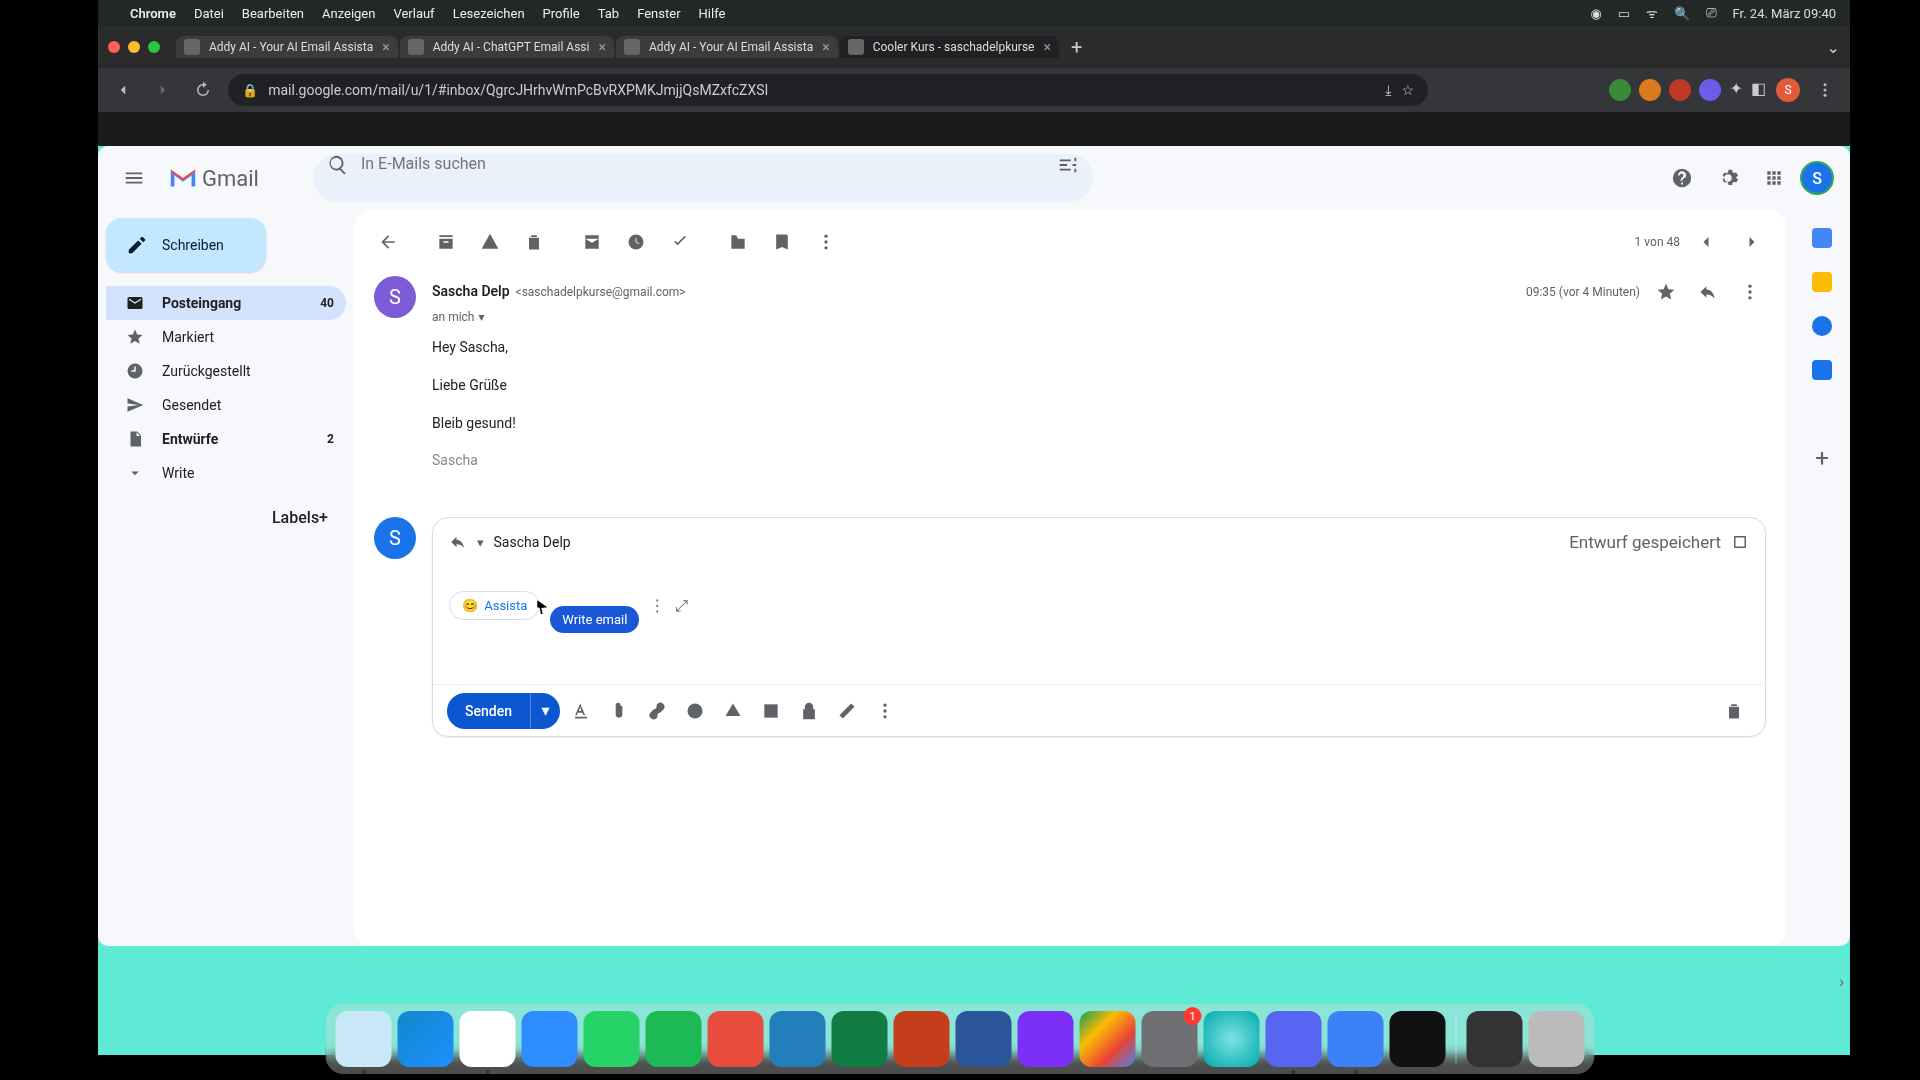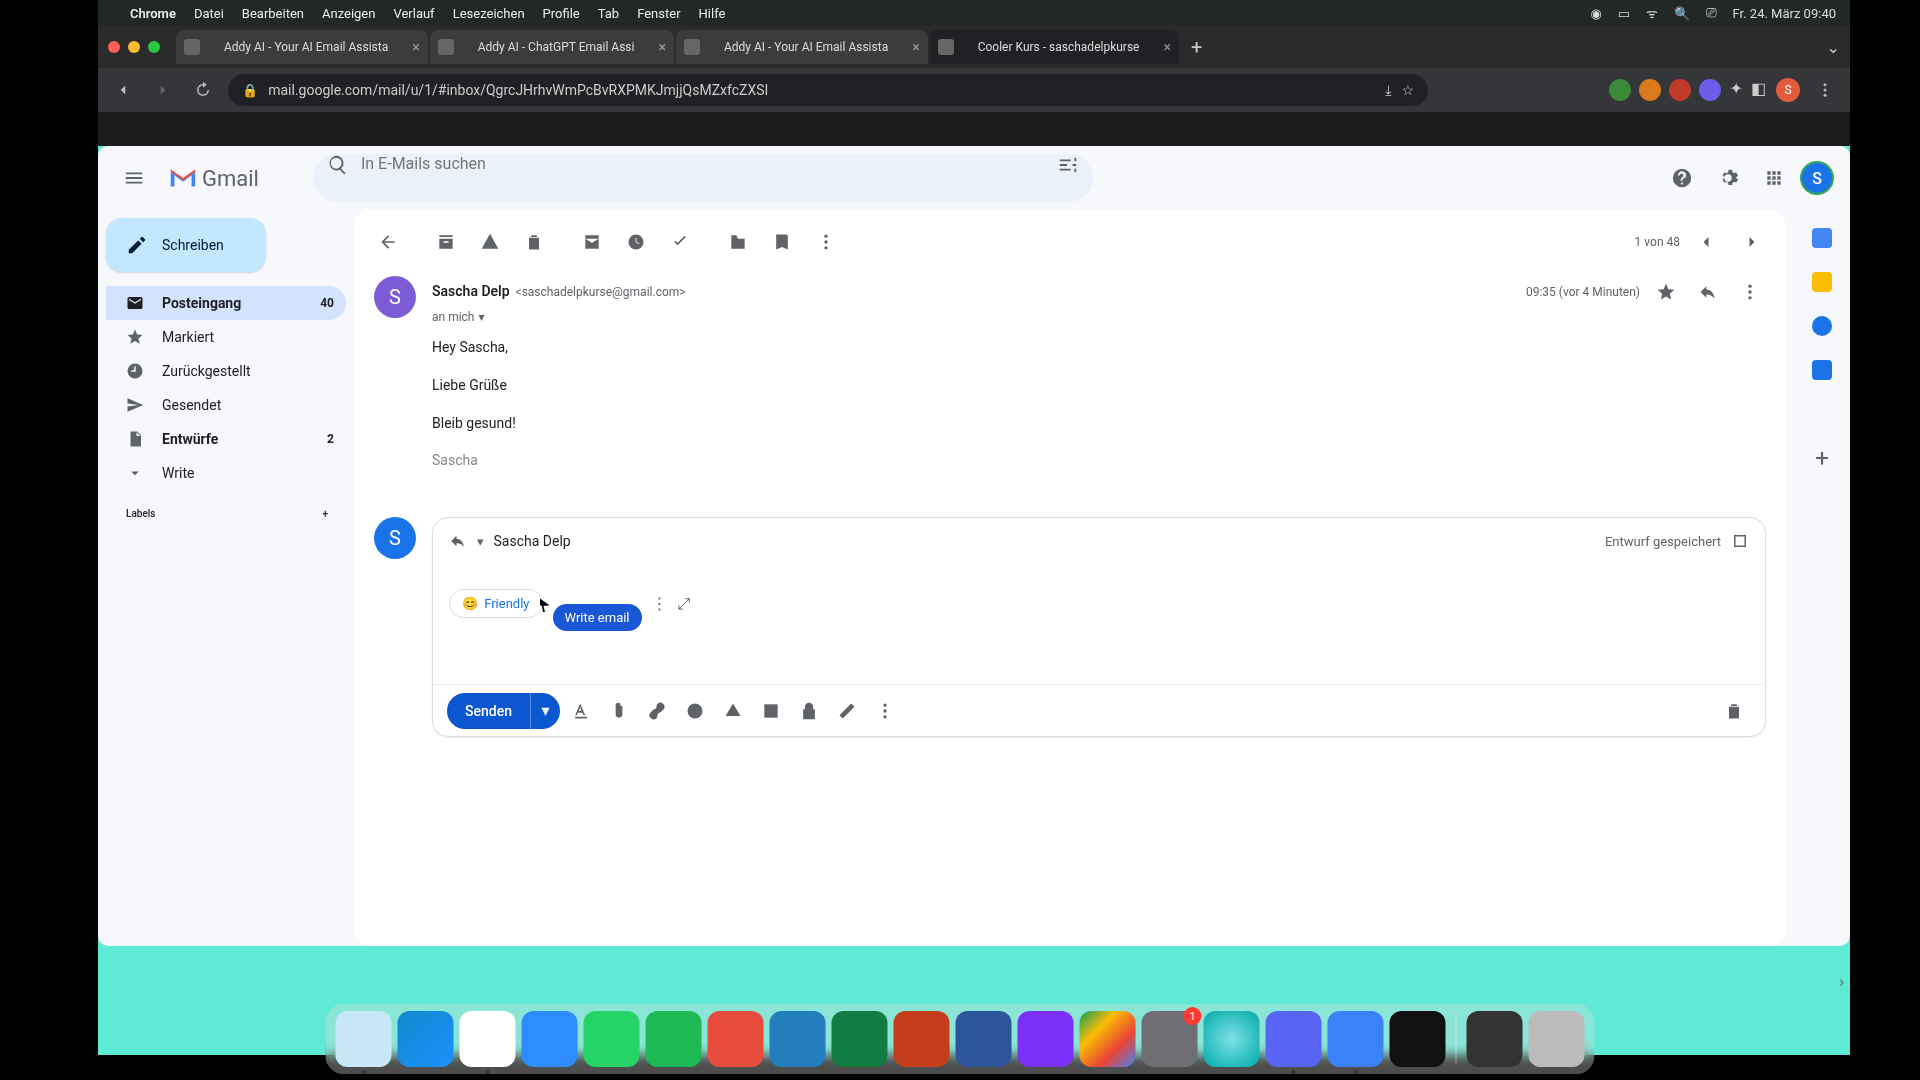--- a/index.html
+++ b/index.html
@@ -12,21 +12,21 @@
 .menubar .app { font-weight:600; }
 .menubar .right { margin-left:auto; display:flex; align-items:center; gap:16px; }
 .menubar .right span { opacity:.9; }
 
 
 .chrome { border-radius:0 0 6px 6px; overflow:hidden; }
 .tabstrip { height:42px; background:#2b2b2b; display:flex; align-items:center; padding:0 10px; gap:2px; }
 .traffic { display:flex; gap:8px; margin-right:14px; }
 .traffic span { width:12px; height:12px; border-radius:50%; }
 .tr-r{background:#ff5f57}.tr-y{background:#febc2e}.tr-g{background:#28c840}
-.tab { height:34px; background:#3c3c3c; border-radius:8px 8px 0 0; display:flex; align-items:center; padding:0 8px; color:#ddd; font-size:12px; gap:24px; max-width:260px; min-width:200px; }
+.tab { height:22px; background:#3c3c3c; border-radius:8px 8px 0 0; display:flex; align-items:center; padding:0 8px; color:#ddd; font-size:12px; gap:9px; max-width:260px; min-width:200px; }
 .tab.active { background:#202124; }
 .tab .fav { width:16px; height:16px; background:#666; border-radius:3px; flex-shrink:0; }
 .tab .ttxt { white-space:nowrap; overflow:hidden; text-overflow:ellipsis; flex:1; }
 .tab .x { opacity:.6; font-size:14px; }
 .newtab { color:#ccc; font-size:20px; padding:0 10px; cursor:pointer; }
 .tabdrop { margin-left:auto; color:#ccc; cursor:pointer; }
 
 .toolbar { height:44px; background:#35363a; display:flex; align-items:center; padding:0 10px; gap:10px; color:#ccc; }
 .tbtn { width:30px; height:30px; display:flex; align-items:center; justify-content:center; border-radius:50%; cursor:pointer; }
 .tbtn svg { width:18px; height:18px; fill:#bbb; }
@@ -56,21 +56,21 @@
 .gbody { flex:1; display:flex; overflow:hidden; }
 .sidebar { width:256px; padding:8px 8px 0 8px; }
 .compose { display:flex; align-items:center; gap:14px; background:#c2e7ff; border-radius:16px; padding:16px 20px; font-size:14px; color:#001d35; width:160px; cursor:pointer; margin-bottom:14px; box-shadow:0 1px 2px rgba(0,0,0,.15); }
 .nav { list-style:none; }
 .nav li { display:flex; align-items:center; gap:18px; padding:6px 12px 6px 20px; border-radius:0 18px 18px 0; font-size:14px; color:#202124; cursor:pointer; height:34px; }
 .nav li .cnt { margin-left:auto; font-size:12px; }
 .nav li.active { background:#d3e3fd; font-weight:700; }
 .nav li.bold { font-weight:700; }
 .nav svg { width:18px; height:18px; fill:#5f6368; flex-shrink:0; }
 .nav li.active svg { fill:#1f1f1f; }
-.labels { display:flex; align-items:center; justify-content:space-between; padding:18px 18px 0 20px; font-size:10px; font-weight:500; color:#202124; }
+.labels { display:flex; align-items:center; justify-content:flex-end; padding:18px 18px 0 20px; font-size:16px; font-weight:500; color:#202124; }
 
 .content { flex:1; background:#fff; border-radius:16px; margin-right:8px; padding:8px 0; display:flex; flex-direction:column; overflow:hidden; }
 .msgbar { height:48px; display:flex; align-items:center; padding:0 14px; gap:4px; }
 .mbtn { width:40px; height:40px; display:flex; align-items:center; justify-content:center; border-radius:50%; cursor:pointer; color:#5f6368; }
 .mbtn svg { width:20px; height:20px; fill:#5f6368; }
 .msgbar .pager { margin-left:auto; display:flex; align-items:center; gap:6px; color:#5f6368; font-size:12px; }
 
 .msg { padding:10px 20px 0 20px; display:flex; gap:16px; }
 .msg .av { width:42px; height:42px; border-radius:50%; background:#7b5cd6; color:#fff; display:flex; align-items:center; justify-content:center; font-size:20px; flex-shrink:0; }
 .mhead { display:flex; align-items:baseline; gap:6px; }
@@ -80,21 +80,21 @@
 .mmeta { margin-left:auto; display:flex; align-items:center; gap:10px; color:#5f6368; font-size:12px; }
 .mmeta .mbtn { width:32px; height:32px; }
 .mbody { font-size:14px; line-height:1.7; color:#222; padding:12px 0 20px 0; max-width:1100px; }
 .mbody p { margin-bottom:14px; }
 
 .reply { margin:10px 20px 16px 20px; display:flex; gap:16px; }
 .reply .av { width:42px; height:42px; border-radius:50%; background:#1a73e8; color:#fff; display:flex; align-items:center; justify-content:center; font-size:20px; flex-shrink:0; }
 .rbox { flex:1; border:1px solid #dadce0; border-radius:16px; padding:14px 16px 0 16px; box-shadow:0 1px 2px rgba(0,0,0,.08); display:flex; flex-direction:column; min-height:220px; }
 .rhead { display:flex; align-items:center; gap:10px; color:#5f6368; font-size:13px; }
 .rhead .rname { color:#202124; font-size:14px; }
-.rhead .rstat { margin-left:auto; font-size:13px; color:#5f6368; }
+.rhead .rstat { margin-left:auto; font-size:17px; color:#5f6368; }
 .addy { display:flex; align-items:center; gap:10px; padding:26px 0; }
 .chip { border:1px solid #dadce0; border-radius:16px; padding:6px 12px; font-size:13px; color:#1a73e8; display:flex; align-items:center; gap:6px; background:#fff; cursor:pointer; }
 .chip.primary { background:#1a57d6; color:#fff; border:none; font-weight:400;margin-top:28px; }
 .cursor { position:relative; }
 .cursor::after { content:""; position:absolute; right:-8px; top:8px; width:10px; height:14px; background:#000; clip-path:polygon(0 0,100% 50%,40% 55%,55% 100%,35% 100%,25% 55%,0 50%); }
 .rfill { flex:1; }
 .rtool { height:52px; border-top:1px solid #eceff1; display:flex; align-items:center; gap:4px; margin:0 -16px; padding:0 14px; }
 .send { display:flex; align-items:center; background:#0b57d0; color:#fff; border-radius:20px; overflow:hidden; height:36px; cursor:pointer; }
 .send .lbl { padding:0 18px; font-size:14px; font-weight:500; }
 .send .drop { width:30px; height:36px; display:flex; align-items:center; justify-content:center; border-left:1px solid rgba(255,255,255,.3); }
@@ -447,21 +447,21 @@
                 <span>▾</span>
                 <span class="rname">Sascha Delp</span>
                 <span class="rstat">Entwurf gespeichert</span>
                 <svg viewBox="0 0 24 24" width="18" height="18">
                       <path fill="#5f6368" d="M4 4h16v16H4zM6 6v12h12V6z"></path>
                     </svg>
               </div>
               <div class="addy">
                 <div class="chip cursor">
                       <span>😊</span>
-                      <span>Friendly</span>
+                      <span>Assista</span>
                     </div>
                 <div class="chip primary">
                       <span>Write email</span>
                     </div>
                 <span style="color:#5f6368">⋮</span>
                 <span style="color:#5f6368">⤢</span>
               </div>
               <div class="rfill"></div>
               <div class="rtool">
                 <div class="send">

